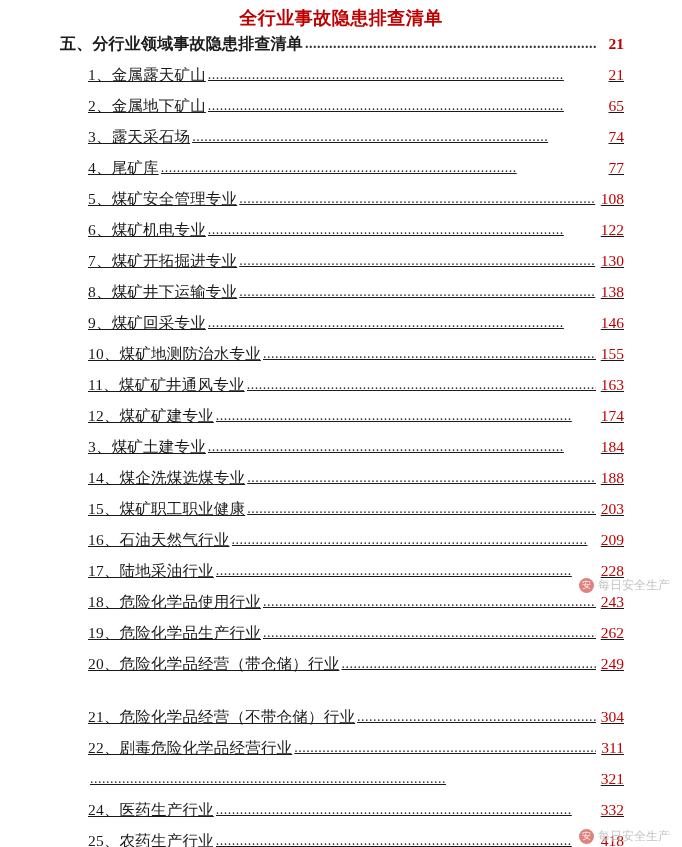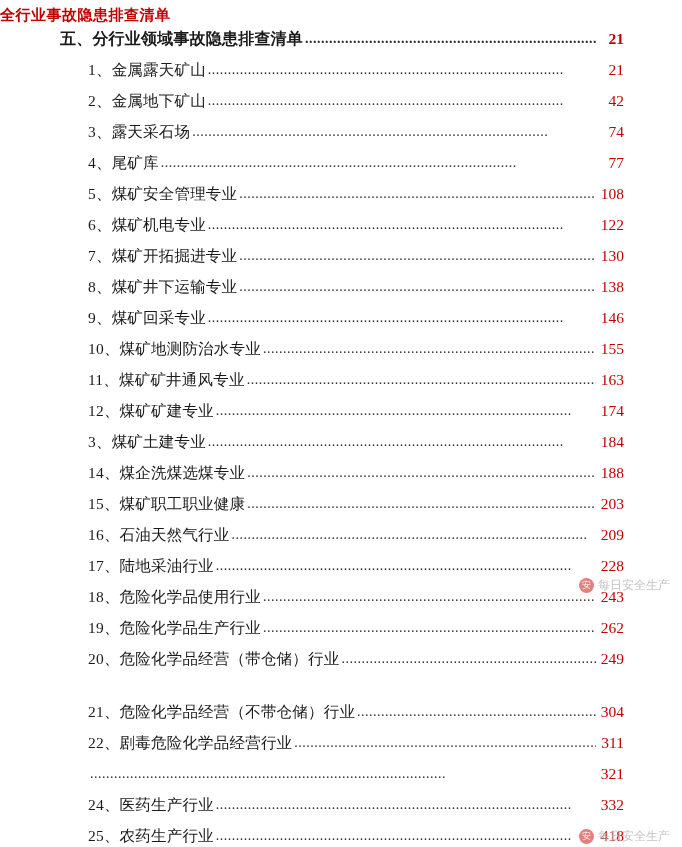--- a/index.html
+++ b/index.html
@@ -16,23 +16,24 @@
     position: relative;
   }
   .page {
     position: relative;
     width: 682px;
     height: 847px;
     box-sizing: border-box;
     padding: 0;
   }
   .doc-title {
+    text-align: center;
     color: #c00000;
     font-weight: bold;
-    font-size: 15px;
+    font-size: 18px;
     letter-spacing: 0.5px;
     padding-top: 6px;
     padding-bottom: 6px;
     font-family: "Liberation Sans", "DejaVu Sans", sans-serif;
   }
   .toc {
     padding: 0 58px 0 52px;
   }
   .toc-row {
     display: flex;
@@ -42,20 +43,21 @@
     height: 31px;
     white-space: nowrap;
   }
   .toc-row.level-1 {
     font-weight: bold;
     font-size: 16px;
     padding-left: 8px;
   }
   .toc-row.level-2 {
     padding-left: 36px;
+    text-decoration: underline;
   }
   .toc-label {
     flex: 0 0 auto;
     letter-spacing: 0.2px;
   }
   .toc-dots {
     flex: 1 1 auto;
     overflow: hidden;
     white-space: nowrap;
     margin: 0 2px;
@@ -119,21 +121,21 @@
         <span class="toc-page">21</span>
       </div>
       <div class="toc-row level-2">
         <span class="toc-label">1、金属露天矿山</span>
         <span class="toc-dots">.........................................................................................</span>
         <span class="toc-page">21</span>
       </div>
       <div class="toc-row level-2">
         <span class="toc-label">2、金属地下矿山</span>
         <span class="toc-dots">.........................................................................................</span>
-        <span class="toc-page">42</span>
+        <span class="toc-page">65</span>
       </div>
       <div class="toc-row level-2">
         <span class="toc-label">3、露天采石场</span>
         <span class="toc-dots">.........................................................................................</span>
         <span class="toc-page">74</span>
       </div>
       <div class="toc-row level-2">
         <span class="toc-label">4、尾矿库</span>
         <span class="toc-dots">.........................................................................................</span>
         <span class="toc-page">77</span>

